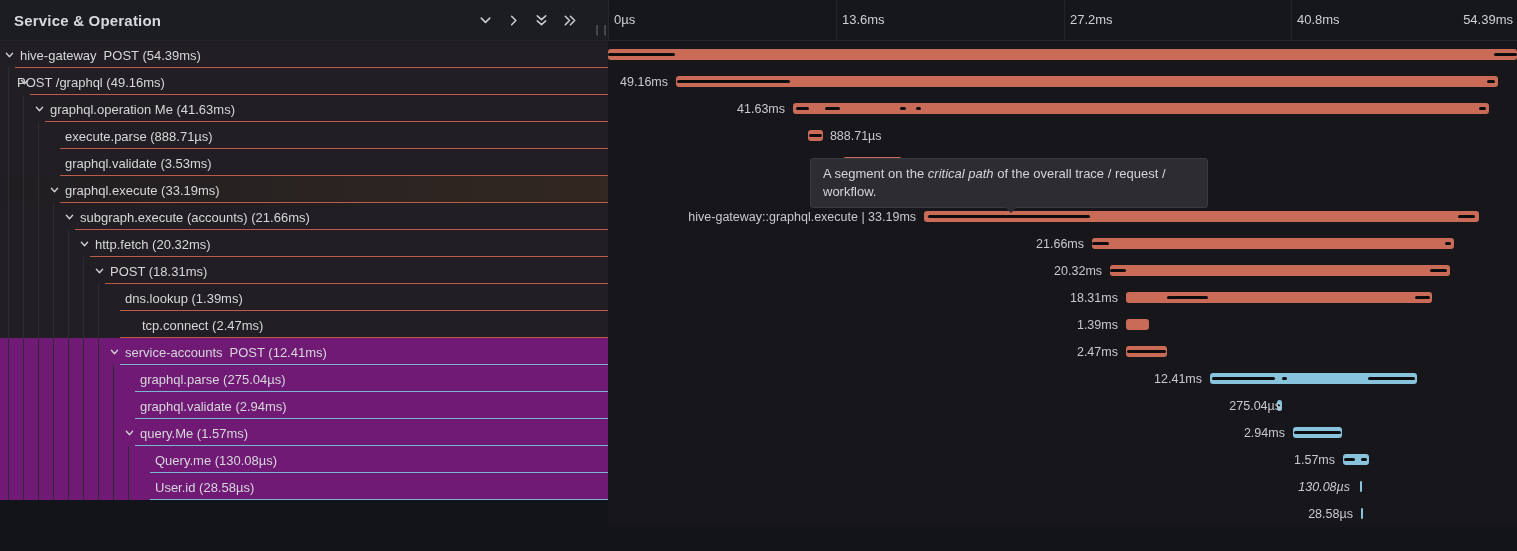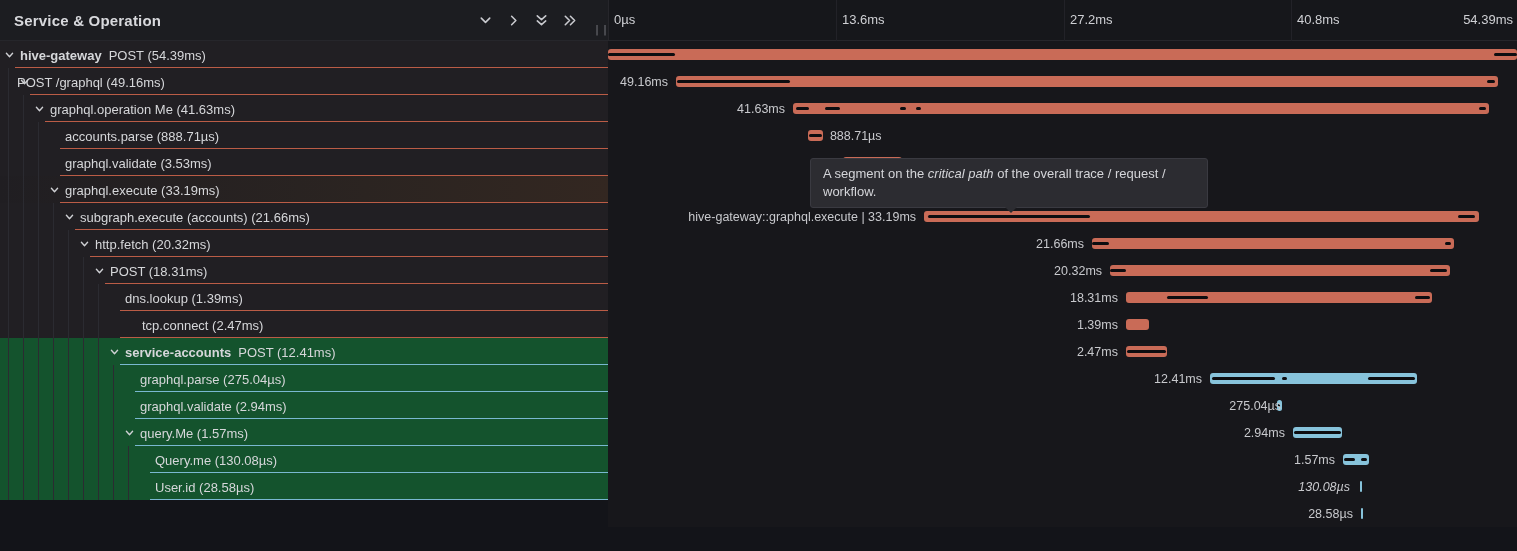--- a/index.html
+++ b/index.html
@@ -22,26 +22,26 @@
     position:absolute;left:608px;top:0;width:909px;height:41px;box-sizing:border-box;
     background:#16171b;border-bottom:1px solid #26262b;border-left:1px solid #26262b;
   }
   .tick{position:absolute;top:12px;font-size:13px;color:#cfd0d4;white-space:nowrap;z-index:3;}
   
   .gridline{position:absolute;top:0;width:1px;height:527px;background:#222228;z-index:1;}
   
   #tree{position:absolute;left:0;top:41px;width:608px;z-index:2;}
   .trow{position:relative;height:27px;box-sizing:border-box;cursor:pointer;}
   .trow.orange{background:#211f23;}
-  .trow.blue{background:#14532d;}
+  .trow.blue{background:#701a75;}
   .trow.hovered{background:linear-gradient(90deg,#201e22 0%,#2b2421 60%,#332721 100%);}
   .guide{position:absolute;top:0;bottom:0;width:1px;background:#2b2b31;}
   .chev{position:absolute;top:50%;transform:translateY(-50%);color:#cfd0d4;line-height:0;}
   .tlabel{position:absolute;top:50%;transform:translateY(-50%);font-size:13px;color:#d6d7da;white-space:nowrap;}
-  .svc{font-weight:700;margin-right:7px;}
+  .svc{font-weight:400;margin-right:7px;}
   .uline{position:absolute;bottom:0;right:0;height:1px;}
   .uline.orange{background:#bb5c46;}
   .uline.blue{background:#79b8d0;}
   
   #bars{position:absolute;left:608px;top:41px;width:909px;z-index:2;}
   .brow{position:relative;height:27px;background:#17171b;cursor:pointer;}
   .bar{position:absolute;top:8px;height:11px;border-radius:3px;}
   .bar.orange{background:#c96b57;}
   .bar.blue{background:#87c3db;}
   .crit{position:absolute;top:12px;height:3px;background:#0d0d10;border-radius:1.5px;}
@@ -123,21 +123,21 @@
       <span class="chev" style="left: 34px;"><svg width="11" height="11" viewBox="0 0 16 16">
           <path d="M3.5 5.5 L8 10.5 L12.5 5.5" stroke="currentColor" stroke-width="2" fill="none" stroke-linecap="round" stroke-linejoin="round"></path>
         </svg></span>
       <span class="tlabel" style="left: 50px;"><span>graphql.operation Me (41.63ms)</span></span>
       <div class="uline orange" style="left: 45px;"></div>
     </div>
     <div class="trow orange">
       <div class="guide" style="left: 8px;"></div>
       <div class="guide" style="left: 23px;"></div>
       <div class="guide" style="left: 38px;"></div>
-      <span class="tlabel" style="left: 65px;"><span>accounts.parse (888.71µs)</span></span>
+      <span class="tlabel" style="left: 65px;"><span>execute.parse (888.71µs)</span></span>
       <div class="uline orange" style="left: 60px;"></div>
     </div>
     <div class="trow orange">
       <div class="guide" style="left: 8px;"></div>
       <div class="guide" style="left: 23px;"></div>
       <div class="guide" style="left: 38px;"></div>
       <span class="tlabel" style="left: 65px;"><span>graphql.validate (3.53ms)</span></span>
       <div class="uline orange" style="left: 60px;"></div>
     </div>
     <div class="trow orange hovered">

